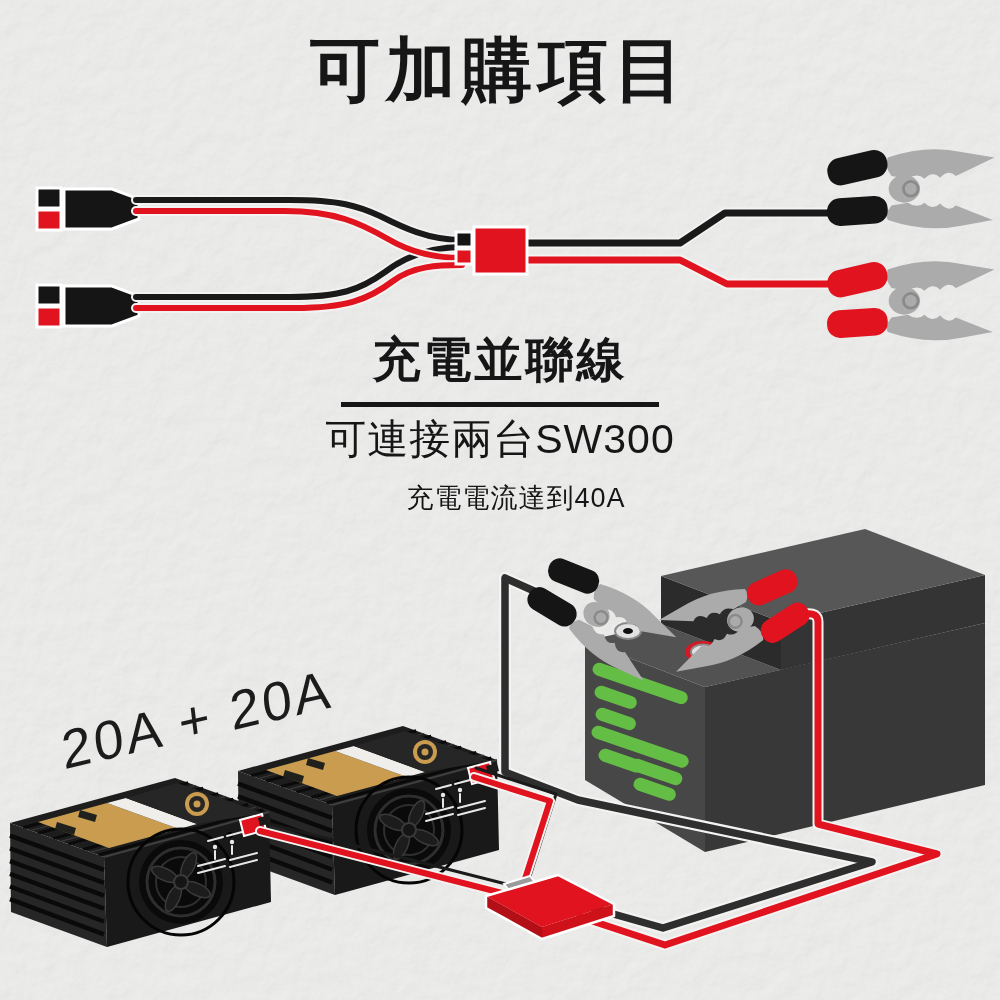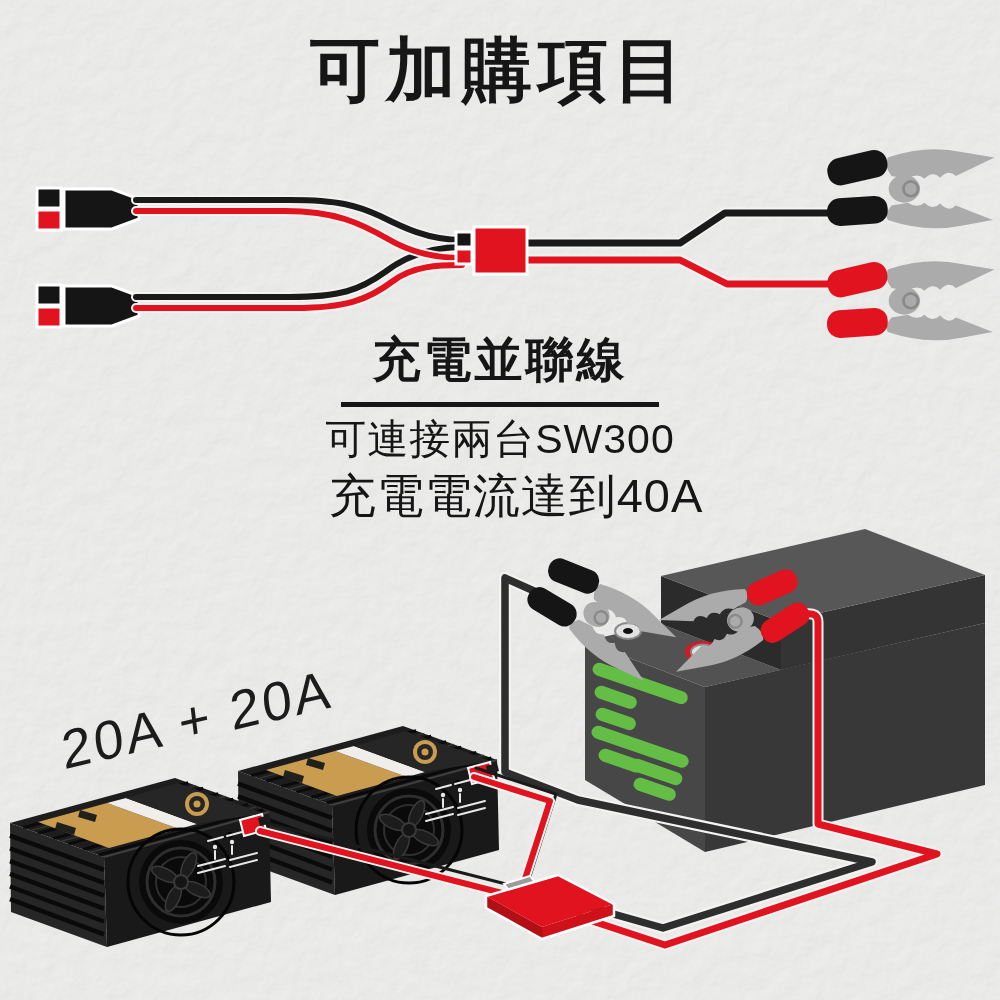--- a/index.html
+++ b/index.html
@@ -11,21 +11,21 @@
     position:relative;
   }
   .canvas{position:absolute;inset:0;width:1000px;height:1000px;}
   .texture{position:absolute;left:0;top:0;z-index:0;pointer-events:none;}
   .layer{position:absolute;z-index:1;}
   .txt{position:absolute;left:0;right:0;text-align:center;z-index:2;white-space:nowrap;}
   .page-title{top:24px;font-size:70px;font-weight:800;letter-spacing:6px;}
   .cable-heading{top:328px;font-size:48px;font-weight:700;letter-spacing:3px;}
   .heading-underline{position:absolute;z-index:2;top:402px;left:341px;width:318px;height:5px;background:var(--text,#161616);}
   .cable-line1{top:412px;font-size:41px;font-weight:500;letter-spacing:1px;}
-  .cable-line2{top:465px;font-size:47px;font-weight:500;letter-spacing:1px;padding-left:32px;}
+  .cable-line2{top:480px;font-size:27px;font-weight:500;letter-spacing:1px;padding-left:32px;}
   .amps-label{
     position:absolute;z-index:2;left:22px;top:688px;width:350px;text-align:center;
     font-size:54px;font-weight:400;letter-spacing:3px;color:#1c1c1c;
     transform:rotate(-13deg) skewX(-6deg);transform-origin:50% 50%;white-space:nowrap;
   }
   
   .casing{fill:none;stroke:#f4f3f1;stroke-linejoin:round;stroke-linecap:round;}
   .wire{fill:none;stroke-linejoin:round;stroke-linecap:round;}
   .wk{stroke:var(--wire-black,#1a1a1a);}
   .wg{stroke:#2e2e2e;}

